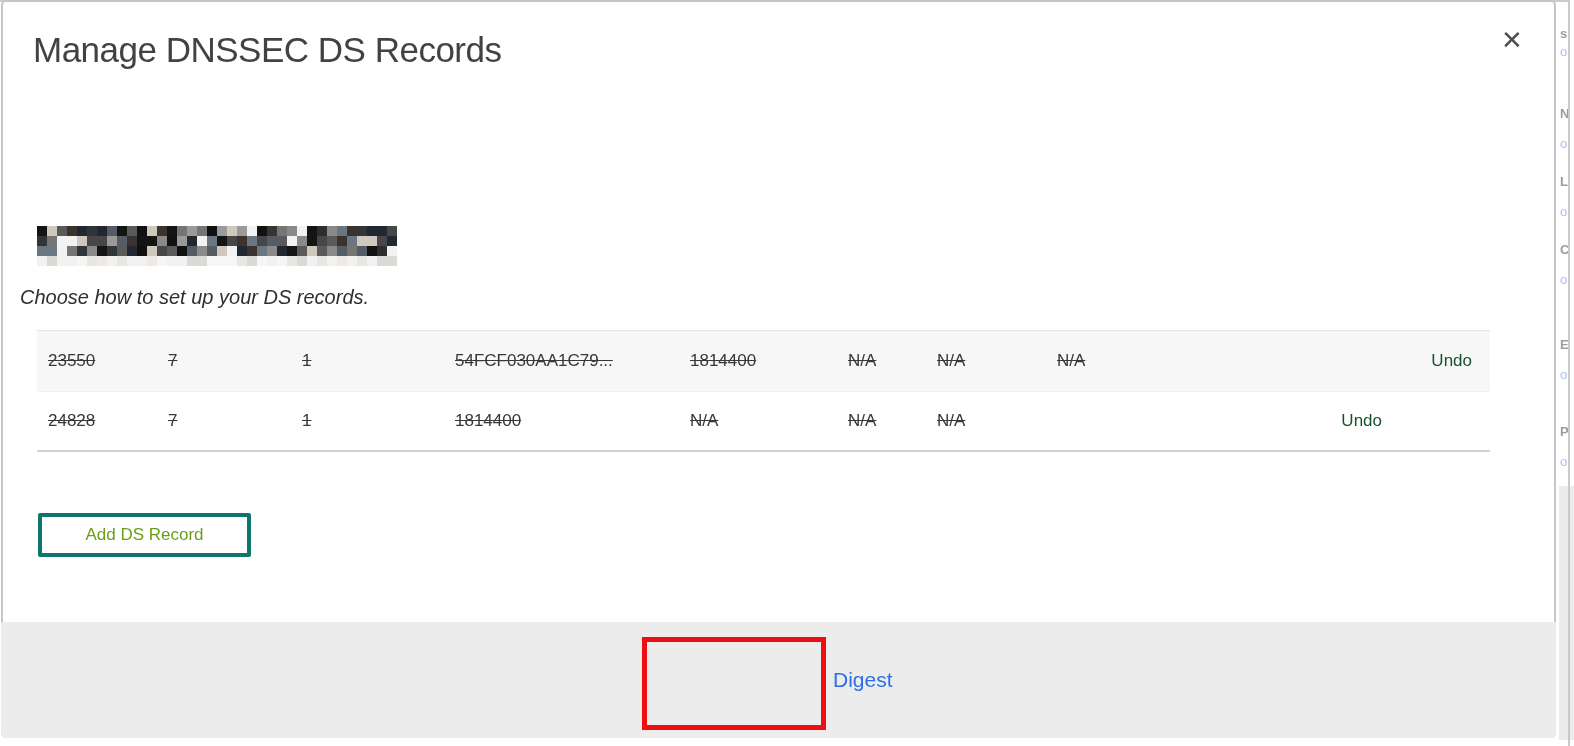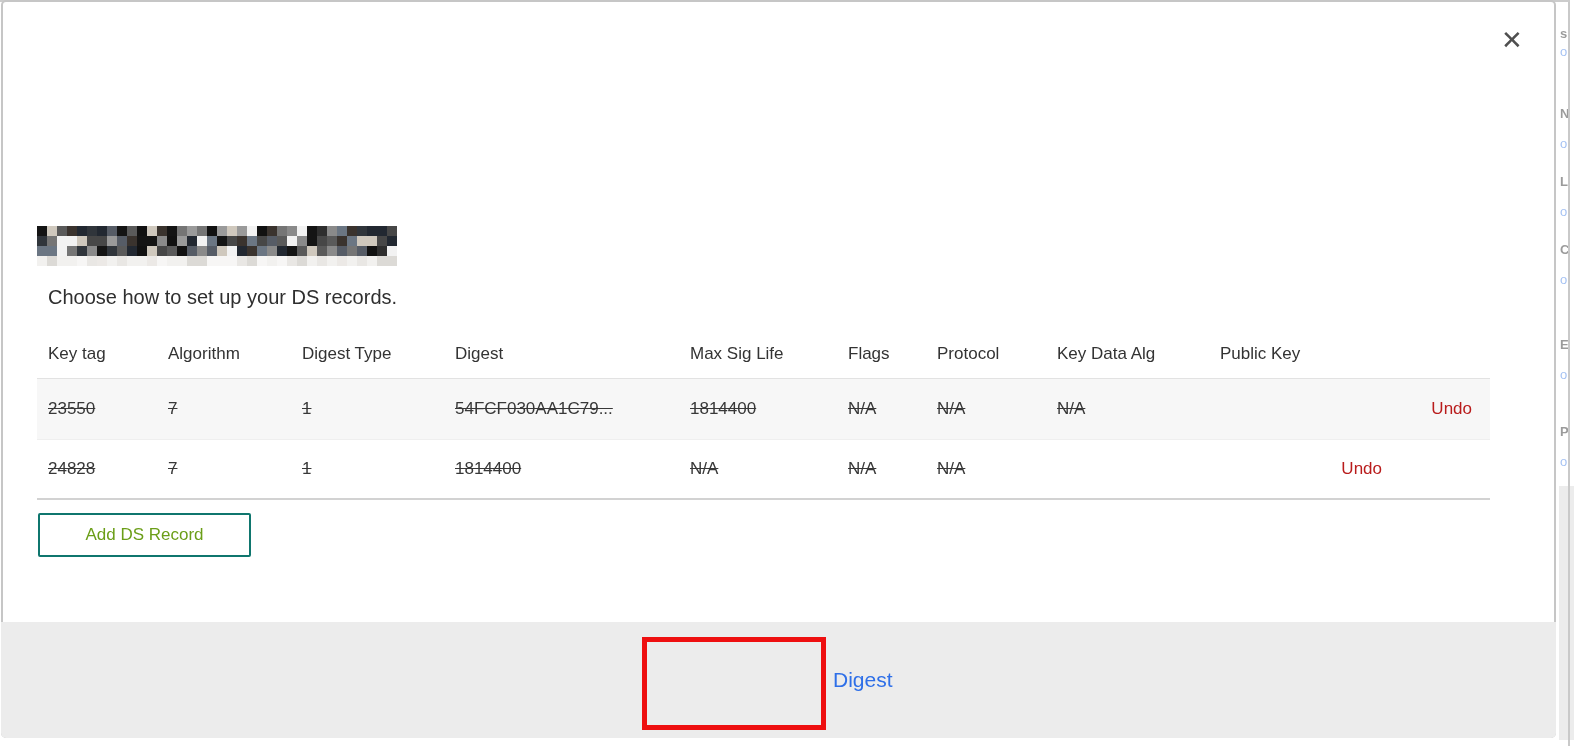--- a/index.html
+++ b/index.html
@@ -24,44 +24,44 @@
     font-size:26px;font-weight:700;color:#4f4f4f;line-height:36px;text-align:center;
     font-family:"DejaVu Sans",sans-serif;padding:0;
   }
   
   .mosaic{
     position:absolute;left:37px;top:226px;width:360px;height:40px;
     display:flex;flex-wrap:wrap;overflow:hidden;
   }
   .mosaic i{display:block;width:10px;height:10px;}
   .intro{
-    position:absolute;left:48px;top:286px;
-    font-size:20px;color:#2f2f2f;
+    position:absolute;left:20px;top:286px;
+    font-size:20px;color:#2f2f2f;font-style:italic;
   }
   
   .ds-table{position:absolute;left:37px;top:330px;width:1453px;}
   .t-row{
     display:grid;
     grid-template-columns:120px 134px 153px 235px 158px 89px 120px 163px 180px 1fr;
     padding-left:11px;align-items:center;box-sizing:border-box;
   }
   .t-head{height:48px;font-size:17px;color:#333;}
   .t-body{height:61px;font-size:17px;color:#383838;}
   .t-body .cell{text-decoration:line-through;}
   .row-0{background:#f7f7f7;border-top:1px solid #e2e2e2;}
   .row-1{background:#ffffff;border-top:1px solid #efefef;border-bottom:2px solid #d2d2d2;}
   .cell-action{text-align:right;padding-right:18px;}
   .undo-link{
     background:none;border:none;padding:0;cursor:pointer;
-    font-size:17px;color:#b91c1c;text-decoration:none;font-family:inherit;
+    font-size:17px;color:#14532d;text-decoration:none;font-family:inherit;
   }
   
   .add-btn{
     position:absolute;left:38px;top:513px;width:213px;height:44px;
-    background:#fff;border:2px solid #0f766e;border-radius:2px;
+    background:#fff;border:4px solid #0f766e;border-radius:2px;
     color:#6b9e18;font-size:17px;font-family:inherit;cursor:pointer;
     box-sizing:border-box;
   }
   
   .footer{
     position:absolute;left:1px;top:622px;width:1555px;height:116px;
     background:#ececec;border-bottom-left-radius:5px;border-bottom-right-radius:5px;
     box-sizing:border-box;
   }
   .save-highlight{
@@ -114,20 +114,21 @@
         <span class="frag" style="top: 424px;">P</span>
         <span class="frag blue" style="top: 454px;">o</span>
       </div>
     <div class="strip-gray"></div>
   </div>
   <div class="strip-border"></div>
   <div class="top-line"></div>
 
   <div class="modal"></div>
 
+  <div class="modal-title">Manage DNSSEC DS Records</div>
 
   <button class="close-btn">✕</button>
 
   <div class="mosaic" id="mosaic">
       <i style="background: rgb(20, 20, 20);"></i>
       <i style="background: rgb(207, 200, 189);"></i>
       <i style="background: rgb(90, 90, 90);"></i>
       <i style="background: rgb(58, 51, 46);"></i>
       <i style="background: rgb(34, 40, 49);"></i>
       <i style="background: rgb(48, 53, 59);"></i>
@@ -267,32 +268,20 @@
       <i style="background: rgb(242, 241, 239);"></i>
       <i style="background: rgb(233, 231, 228);"></i>
       <i style="background: rgb(242, 241, 239);"></i>
       <i style="background: rgb(220, 218, 214);"></i>
       <i style="background: rgb(220, 218, 214);"></i>
     </div>
 
   <div class="intro">Choose how to set up your DS records.</div>
 
   <div class="ds-table">
-    <div class="t-row t-head">
-      <div class="hcell">Key tag</div>
-      <div class="hcell">Algorithm</div>
-      <div class="hcell">Digest Type</div>
-      <div class="hcell">Digest</div>
-      <div class="hcell">Max Sig Life</div>
-      <div class="hcell">Flags</div>
-      <div class="hcell">Protocol</div>
-      <div class="hcell">Key Data Alg</div>
-      <div class="hcell">Public Key</div>
-      <div class="hcell cell-action"></div>
-    </div>
 
     <div class="t-row t-body row-0">
       <div class="cell">23550</div>
       <div class="cell">7</div>
       <div class="cell">1</div>
       <div class="cell">54FCF030AA1C79...</div>
       <div class="cell">1814400</div>
       <div class="cell">N/A</div>
       <div class="cell">N/A</div>
       <div class="cell">N/A</div>

